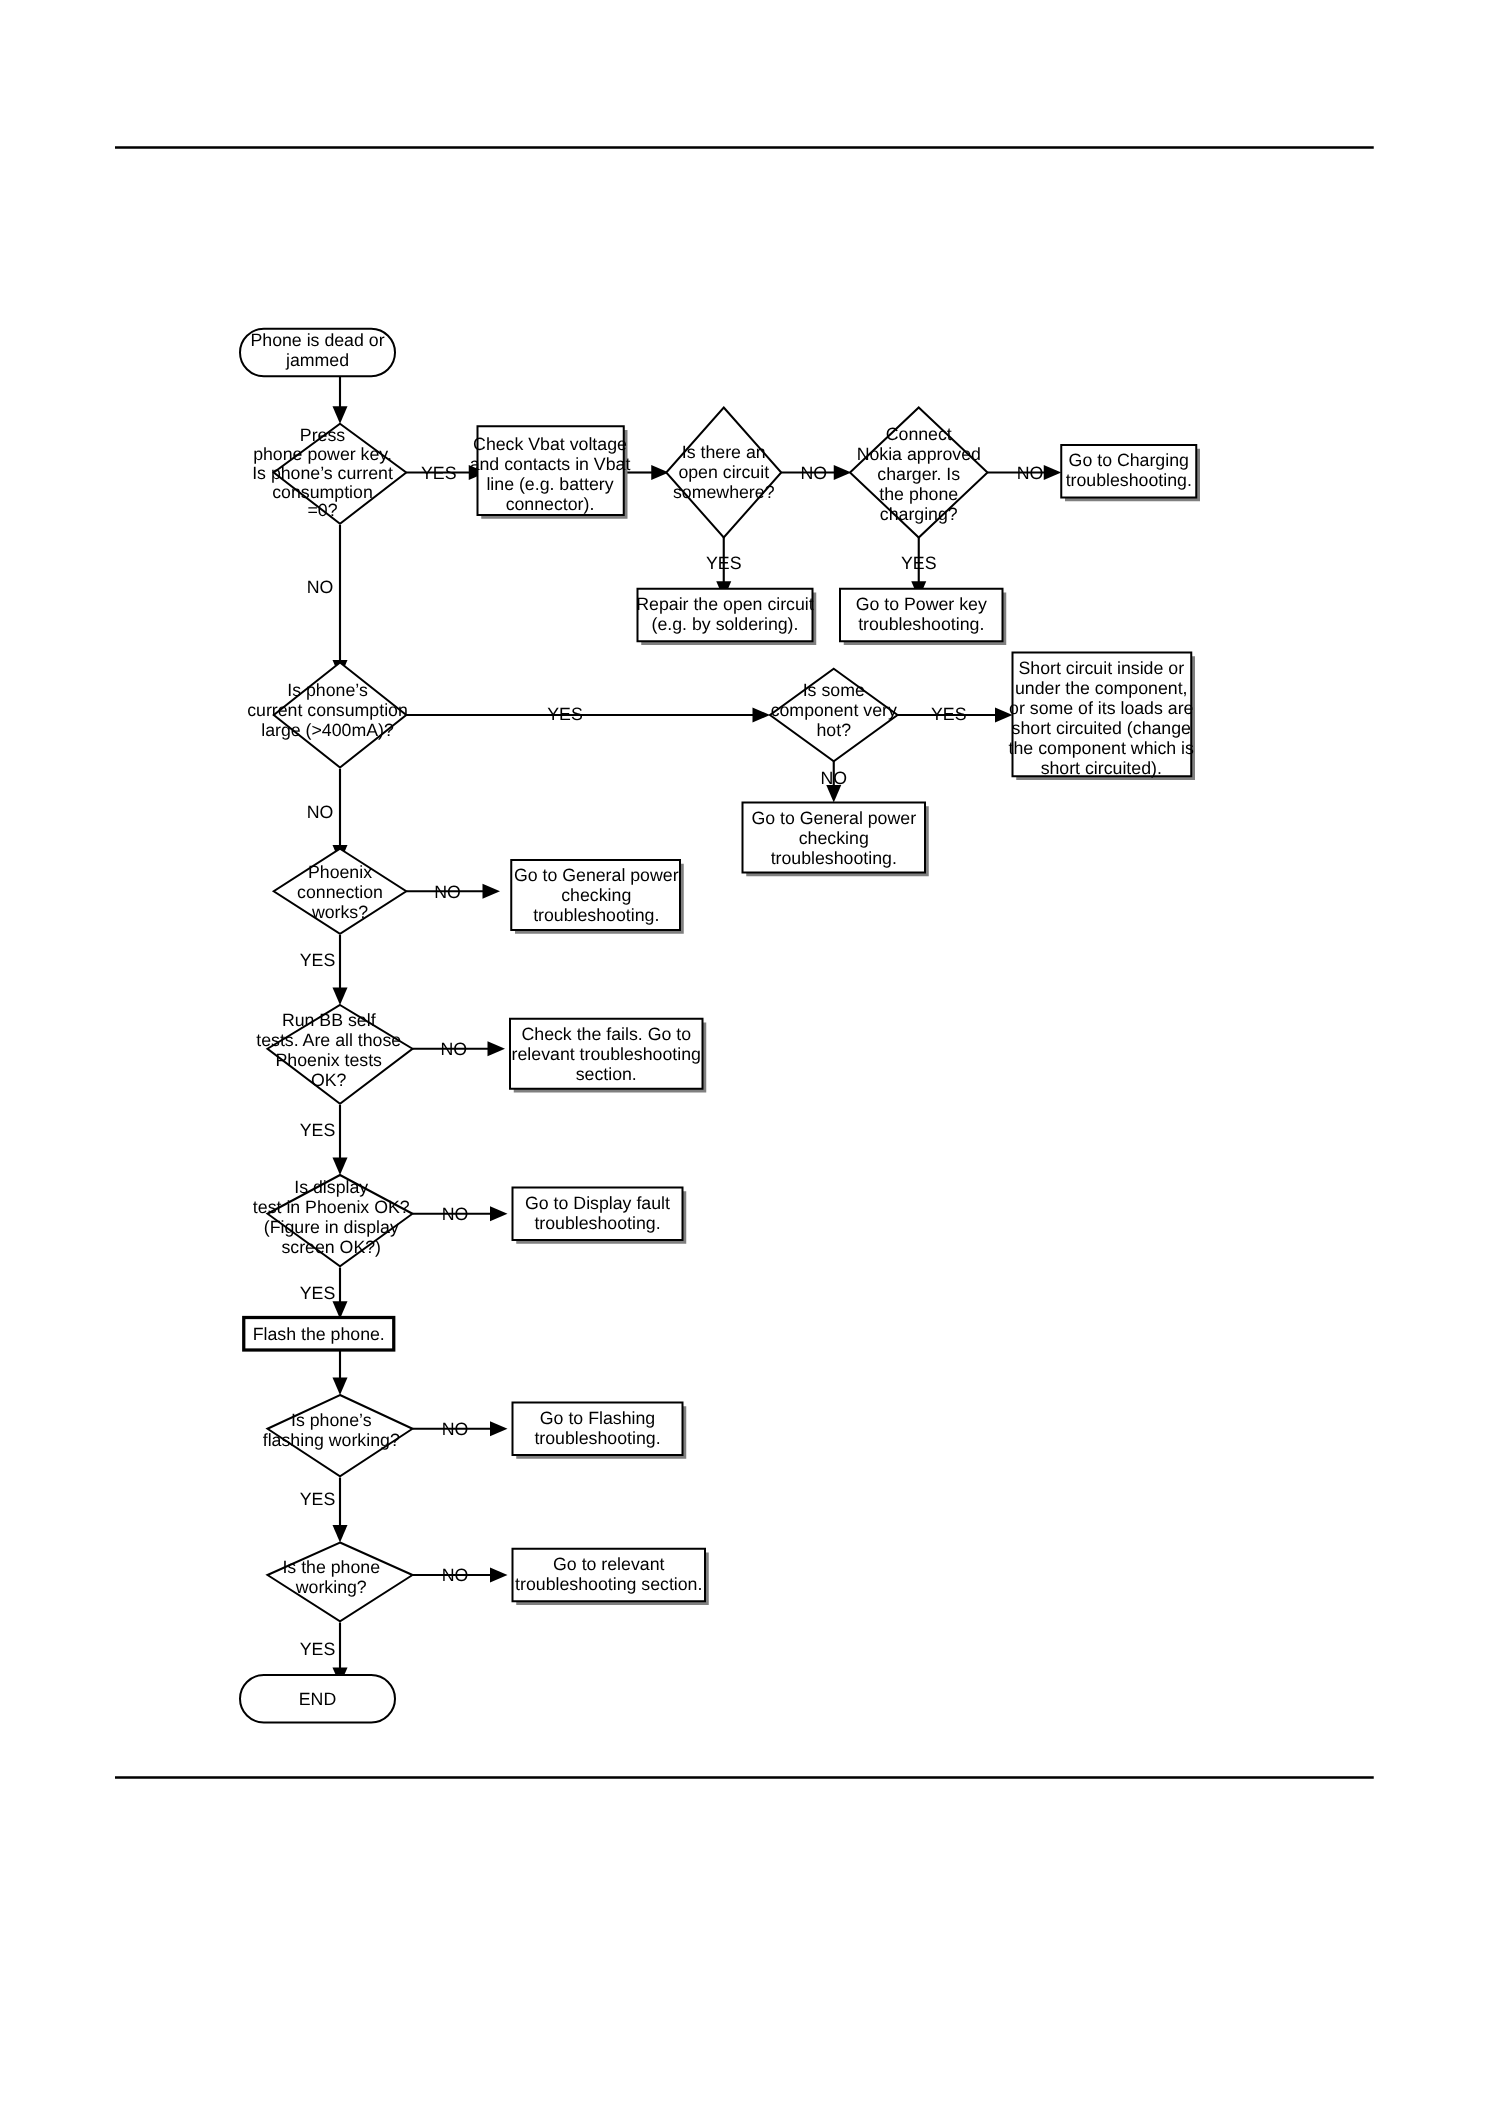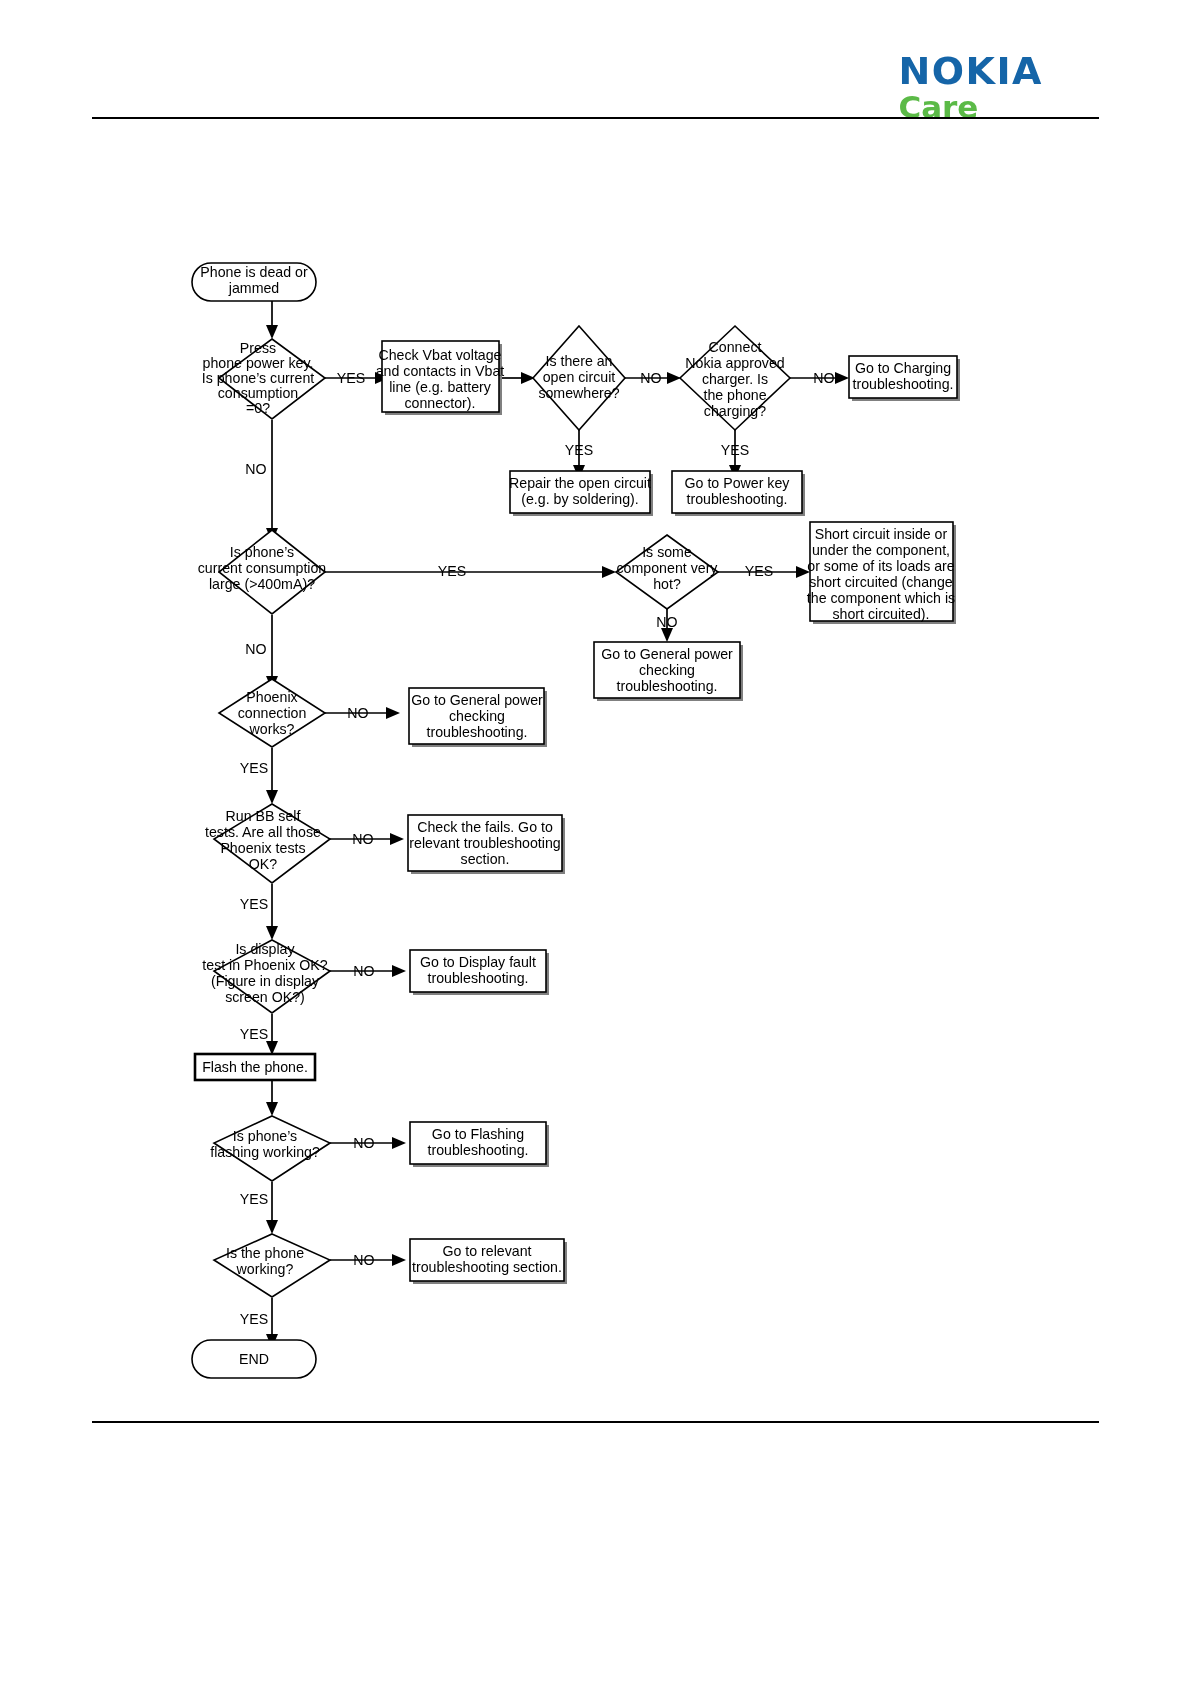--- a/index.html
+++ b/index.html
@@ -80,24 +80,20 @@
     fill: #000000;
   }
   .node-text { font-size: 14.2px; }
   .edge-label { font-size: 14.2px; }
 </style>
 </head>
 <body>
 
 <div class="page">
 
-  <div class="logo-block">
-    <span class="logo-nokia">NOKIA</span>
-    <span class="logo-care">Care</span>
-  </div>
 
   <div class="rule rule-top"></div>
   <div class="rule rule-bottom"></div>
 
   <svg id="flow" viewBox="0 0 1191 1684">
 
     <g>
 
       <path class="conn" d="M272,300 L272,327"></path>
       <polygon class="arrowhead" points="272,339 266,325 278,325"></polygon>

